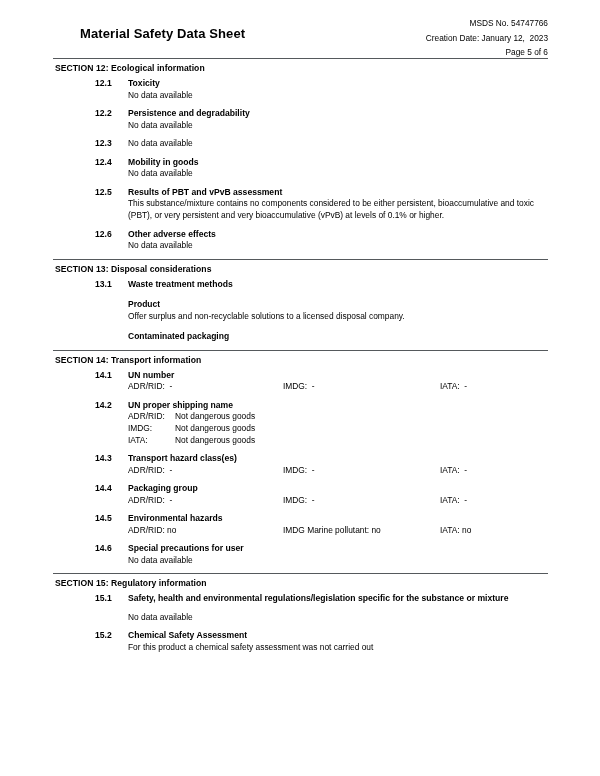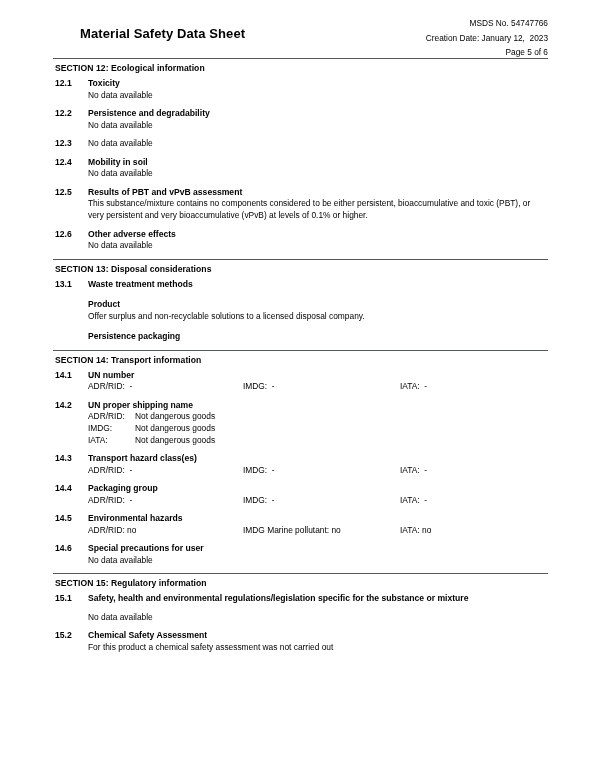--- a/index.html
+++ b/index.html
@@ -61,20 +61,21 @@
     margin: 0;
   }
   .section-title {
     font-size: 8.6px;
     font-weight: bold;
     margin: 4px 0 0 55px;
     letter-spacing: 0.05px;
   }
   .items {
     margin-top: 5px;
+    padding-left: 40px;
   }
   .item {
     position: relative;
     margin: 0 0 0 0;
     padding: 0 0 7px 0;
   }
   .item-num {
     position: absolute;
     left: 55px;
     top: 0;
@@ -165,21 +166,21 @@
           </div>
           <div class="item">
             <div class="item-num">12.3</div>
             <div class="item-body">
               <div class="item-text">No data available</div>
             </div>
           </div>
           <div class="item">
             <div class="item-num">12.4</div>
             <div class="item-body">
-              <div class="item-head">Mobility in soil</div>
+              <div class="item-head">Mobility in goods</div>
               <div class="item-text">No data available</div>
             </div>
           </div>
           <div class="item">
             <div class="item-num">12.5</div>
             <div class="item-body">
               <div class="item-head">Results of PBT and vPvB assessment</div>
               <div class="item-text">This substance/mixture contains no components considered to be either persistent, bioaccumulative and toxic (PBT), or very persistent and very bioaccumulative (vPvB) at levels of 0.1% or higher.</div>
             </div>
           </div>
@@ -195,21 +196,21 @@
       <div class="section">
         <div class="rule"></div>
         <div class="section-title">SECTION 13: Disposal considerations</div>
         <div class="items">
           <div class="item">
             <div class="item-num">13.1</div>
             <div class="item-body">
               <div class="item-head">Waste treatment methods</div>
               <div class="sub-head first">Product</div>
               <div class="item-text">Offer surplus and non-recyclable solutions to a licensed disposal company.</div>
-              <div class="sub-head">Persistence packaging</div>
+              <div class="sub-head">Contaminated packaging</div>
             </div>
           </div>
         </div>
       </div>
       <div class="section">
         <div class="rule"></div>
         <div class="section-title">SECTION 14: Transport information</div>
         <div class="items">
           <div class="item">
             <div class="item-num">14.1</div>

